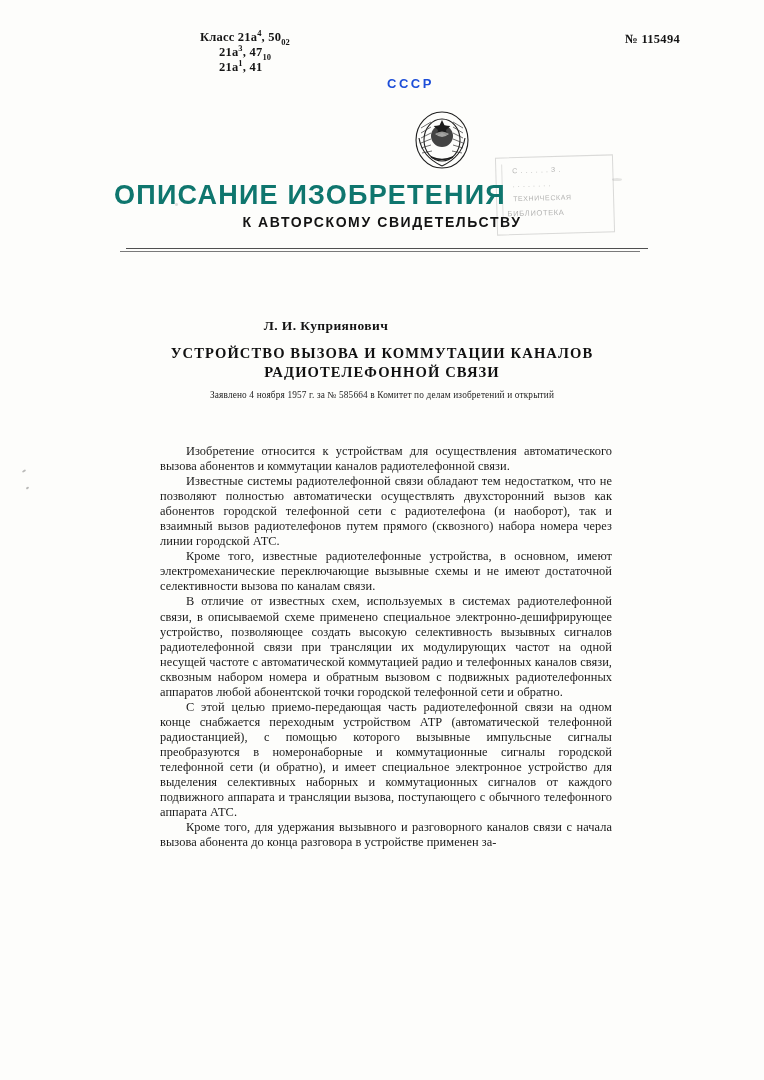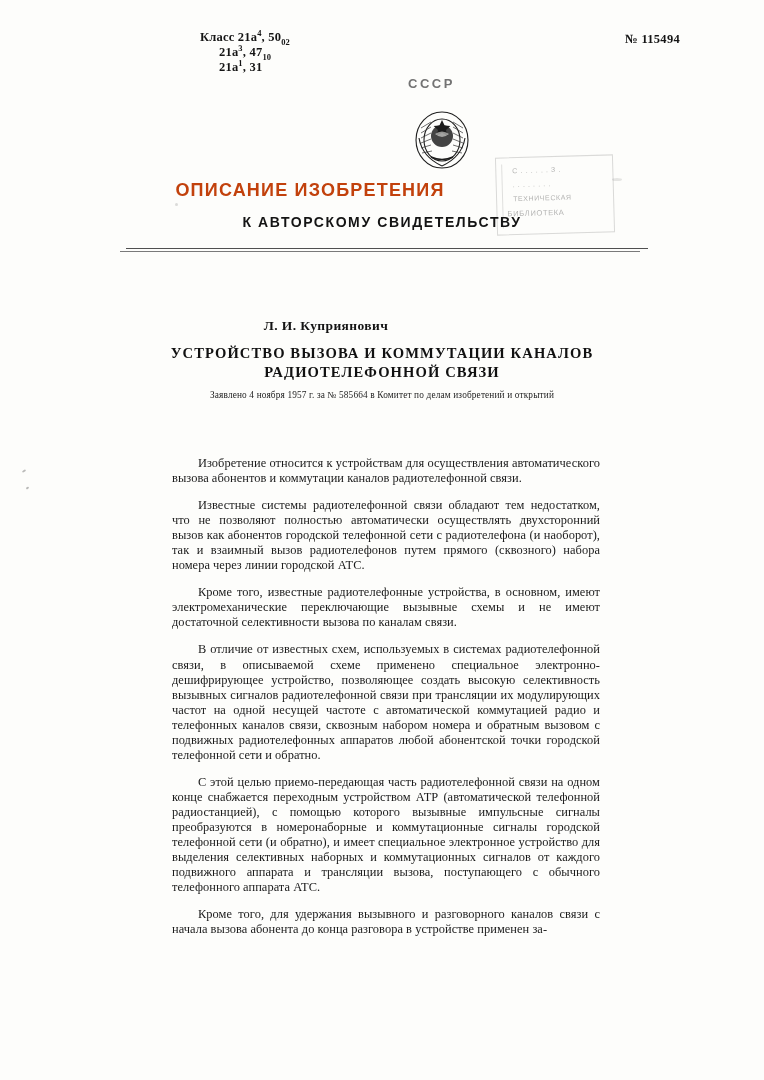--- a/index.html
+++ b/index.html
@@ -69,27 +69,27 @@
   
   .emblem-zone {
     position: absolute;
     top: 76px;
     left: 0;
     width: 764px;
     height: 100px;
   }
   .country-label {
     position: absolute;
-    left: 408px;
+    left: 387px;
     top: 0px;
     font-family: "Liberation Sans", sans-serif;
     font-weight: bold;
     font-size: 13px;
     letter-spacing: 2.5px;
-    color: #737373;
+    color: #1d4ed8;
     text-align: center;
   }
   .emblem {
     position: absolute;
     left: 409px;
     top: 24px;
     width: 66px;
     height: 72px;
   }
   .emblem svg { display:block; }
@@ -129,23 +129,23 @@
 
   
   .doc-title {
     position: absolute;
     top: 180px;
     left: 0;
     width: 620px;
     text-align: center;
     font-family: "Liberation Sans", sans-serif;
     font-weight: bold;
-    font-size: 18px;
+    font-size: 27px;
     letter-spacing: 1.2px;
-    color: #c2410c;
+    color: #0f766e;
   }
   .doc-subtitle {
     position: absolute;
     top: 214px;
     left: 0;
     width: 764px;
     text-align: center;
     font-family: "Liberation Sans", sans-serif;
     font-weight: bold;
     font-size: 14px;
@@ -227,21 +227,21 @@
     width: 452px;
     font-family: "Liberation Serif", "DejaVu Serif", serif;
     font-size: 12.4px;
     line-height: 15.05px;
     text-align: justify;
     text-align-last: left;
     color: #1a1a1a;
     letter-spacing: 0.05px;
   }
   .body-text p {
-    margin: 12px;
+    margin: 0;
     text-indent: 26px;
   }
 
   
   .speck {
     position: absolute;
     background: rgba(60,60,60,0.35);
     border-radius: 50%;
   }
   .speck-1 { left: 22px;  top: 470px; width: 4px;  height: 2px; transform: rotate(-30deg); }
@@ -251,21 +251,21 @@
 </style>
 </head>
 <body>
 
 <div class="page">
 
   <div class="header-row">
     <div class="class-block">
       <div class="class-line-1"><span>Класс</span> <span>21a</span><span class="sup">4</span><span>, </span><span>50</span><span class="sub">02</span></div>
       <div class="class-line-2"><span>21a</span><span class="sup">3</span><span>, </span><span>47</span><span class="sub">10</span></div>
-      <div class="class-line-3"><span>21a</span><span class="sup">1</span><span>, </span><span>31</span></div>
+      <div class="class-line-3"><span>21a</span><span class="sup">1</span><span>, </span><span>41</span></div>
     </div>
     <div class="patent-number">№ 115494</div>
   </div>
 
   <div class="emblem-zone">
     <div class="country-label">СССР</div>
     <div class="emblem">
       <svg viewBox="0 0 66 72" width="66" height="72" aria-hidden="true">
         <g fill="none" stroke="#1e1e1e" stroke-width="1.1">
           <ellipse cx="33" cy="40" rx="26" ry="28"></ellipse>

